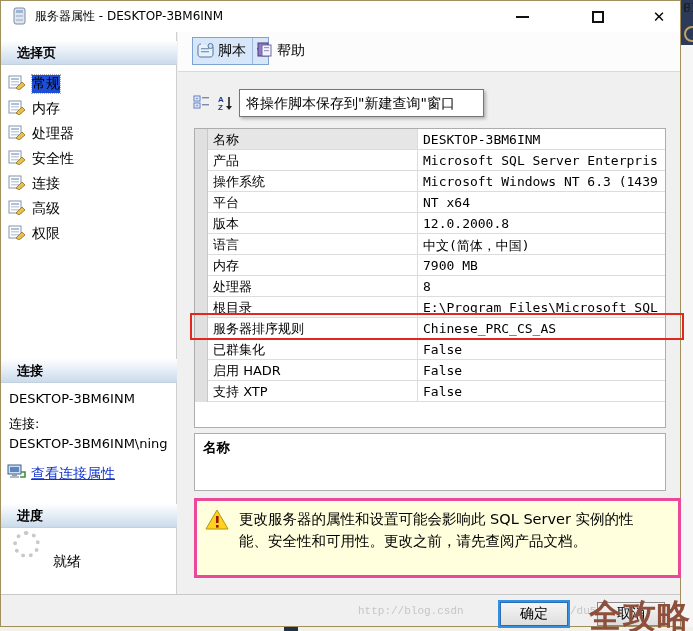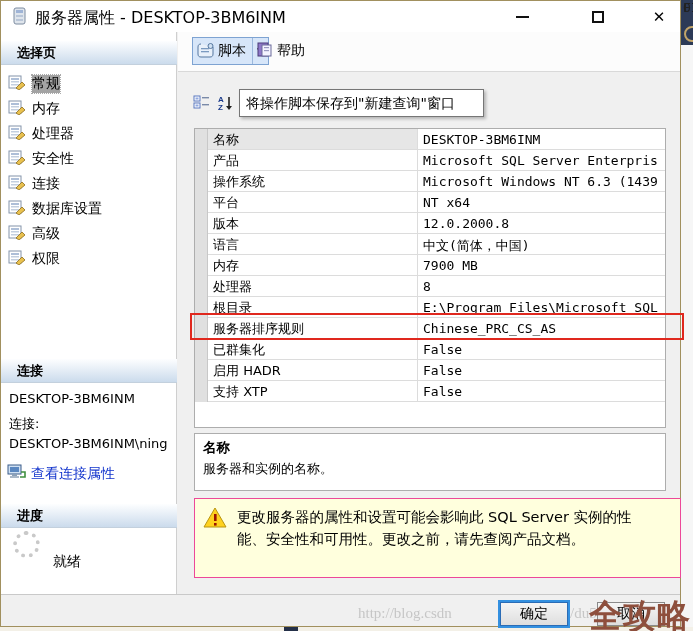--- a/index.html
+++ b/index.html
@@ -12,38 +12,38 @@
   .bg-strip { position:absolute; left:681px; top:45px; width:12px; height:582px; background:#f6f6f6; }
   .bg-arc { position:absolute; left:684px; top:26px; width:16px; height:16px; border:2px solid #c2a469; border-radius:50%; }
   .bg-frag { position:absolute; left:683px; font-family:"DejaVu Sans Mono","Liberation Mono",monospace; font-size:13px; color:#222; white-space:nowrap; }
   .bg-frag:nth-of-type(1){ top:157px; } .bg-frag:nth-of-type(2){ top:178px; } .bg-frag:nth-of-type(3){ top:199px; }
   .bg-bottom-sq { position:absolute; left:284px; top:627px; width:14px; height:4px; background:#243048; }
 
   
   .dialog { position:absolute; left:0; top:0; width:681px; height:627px; background:#f0f0f0; border:1px solid #a1905e; }
   .titlebar { position:absolute; left:0; top:0; width:679px; height:31px; background:#fff; }
   .app-icon { position:absolute; left:10px; top:6px; }
-  .win-title { position:absolute; left:34px; top:7px; font-size:16px; }
+  .win-title { position:absolute; left:34px; top:7px; font-size:12px; }
   .wc { position:absolute; top:5px; width:30px; height:22px; display:flex; align-items:center; justify-content:center; cursor:default; }
   .wc-min { left:506px; } .wc-max { left:582px; } .wc-close { left:643px; font-size:15px; }
   .wc-min i { display:block; width:13px; height:2px; background:#111; }
   .wc-max i { display:block; width:12px; height:12px; border:2px solid #111; }
 
   .sidebar { position:absolute; left:0; top:31px; width:176px; height:562px; background:#fff; border-right:1px solid #cfcfcf; }
   .sec-header { position:absolute; left:0; width:176px; height:24px; line-height:23px; font-weight:bold; padding-left:16px;
     background:linear-gradient(180deg,#fdfeff 0%,#cbdbec 100%); border-bottom:1px solid #c3d0dd; }
   .hdr-pages { top:9px; } .hdr-conn { top:327px; } .hdr-prog { top:472px; }
   .pages { position:absolute; left:0; top:39px; width:176px; }
   .page-item { display:flex; align-items:center; height:25px; padding-left:7px; gap:6px; font-size:14px; cursor:pointer; }
-  .page-item .lbl.sel { background:#a3a3a3; outline:1px dotted #aaa; }
+  .page-item .lbl.sel { background:#1d4ed8; outline:1px dotted #aaa; }
   .conn-info { position:absolute; left:8px; top:356px; width:168px; font-size:13px; }
   .conn-info .cap { margin-top:9px; }
   .conn-info .val { margin-top:3px; white-space:nowrap; }
   .conn-link { position:absolute; left:6px; top:432px; display:flex; align-items:center; gap:5px; cursor:pointer; }
-  .conn-link span { color:#1133cc; font-size:14px; }
+  .conn-link span { color:#1133cc; text-decoration:underline; font-size:14px; }
   .spinner { position:absolute; left:12px; top:499px; width:27px; height:27px; border:4px dotted #c9c9c9; border-radius:50%; }
   .prog-status { position:absolute; left:52px; top:521px; font-size:14px; }
 
   .toolbar { position:absolute; left:177px; top:31px; width:502px; height:40px; background:#fcfcfc; border-bottom:1px solid #d9d9d9; }
   .script-btn { position:absolute; left:4px; top:5px; height:28px; display:flex; align-items:center; background:#d7e6f9; border:1px solid #7ea3d2; cursor:pointer;margin-left:10px; }
   .script-main { display:flex; align-items:center; gap:4px; padding:0 6px 0 4px; height:100%; }
   .script-arrow { width:16px; height:100%; display:flex; align-items:center; justify-content:center; border-left:1px solid #9cb8dc; font-size:9px; cursor:pointer; }
   .help-btn { position:absolute; left:70px; top:5px; height:28px; display:flex; align-items:center; gap:4px; padding:0 8px; cursor:pointer; }
   .tb-label { font-size:14px; }
 
@@ -62,30 +62,30 @@
   .plabel { width:210px; border-right:1px solid #dcdcdc; border-bottom:1px solid #dcdcdc; padding:2px 0 0 5px; white-space:nowrap; overflow:hidden; }
   .plabel.sel { background:#e6e6e6; }
   .pvalue { flex:1; border-bottom:1px solid #dcdcdc; padding:3px 0 0 5px; font-family:"DejaVu Sans Mono","Liberation Mono",monospace; white-space:nowrap; overflow:hidden; }
 
   .red-box { position:absolute; left:12px; top:241px; width:494px; height:27px; border:2px solid #e0281e; z-index:5; }
 
   .desc { position:absolute; left:16px; top:361px; width:472px; height:58px; background:#fff; border:1px solid #adadad; padding:5px 8px; }
   .desc .t { font-weight:bold; font-size:13.5px; }
   .desc .d { margin-top:3px; font-size:13px; }
 
-  .warn { position:absolute; left:16px; top:426px; width:487px; height:80px; background:#ffffdd; border:1px solid #ec4899; display:flex; padding:8px 26px 8px 8px; gap:10px; }
+  .warn { position:absolute; left:16px; top:426px; width:487px; height:80px; background:#ffffdd; border:3px solid #ec4899; display:flex; padding:8px 26px 8px 8px; gap:10px; }
   .warn-text { font-size:14.5px; line-height:1.5; }
 
   .btnbar { position:absolute; left:0; top:593px; width:679px; height:32px; background:#f0f0f0; border-top:1px solid #c9c9c9; }
   .btn { position:absolute; top:7px; width:68px; height:24px; background:linear-gradient(180deg,#f5f5f5,#dedede); border:1px solid #8a8a8a;
     font-size:14px; text-align:center; line-height:21px; cursor:pointer; z-index:2; }
   .btn-ok { left:499px; border:1px solid #2b6cb5; box-shadow:0 0 0 2px #3390e0; }
   .btn-cancel { left:596px; }
 
-  .wm-url { position:absolute; top:10px; font-family:Liberation Serif, serif; font-size:15px; color:#c6c6c6; z-index:1; white-space:nowrap; }
+  .wm-url { position:absolute; top:10px; font-family:Liberation Mono, monospace; font-size:11px; color:#c6c6c6; z-index:1; white-space:nowrap; }
   .wm-url-l { left:357px; } .wm-url-r { left:569px; }
   .wm-logo { position:absolute; left:589px; top:594px; font-size:33px; font-weight:bold; color:#8e4f3d; letter-spacing:1px; z-index:10; white-space:nowrap; }
 </style>
 </head>
 <body>
 
 <div id="stage">
 
   <div class="bg-strip-top"></div>
   <div class="bg-strip"></div>
@@ -182,32 +182,20 @@
                 <rect x="1" y="1" width="12" height="12" fill="#fff" stroke="#8494aa"></rect>
                 <rect x="3" y="3" width="8" height="2" fill="#aebfd8"></rect>
                 <rect x="3" y="6" width="8" height="1.5" fill="#c3cfdf"></rect>
                 <rect x="3" y="9" width="8" height="1.5" fill="#c3cfdf"></rect>
                 <polygon points="8,13 14,7 17,10 11,15" fill="#e9c14e" stroke="#8d6c1c" stroke-width="0.8"></polygon>
               </svg>
             </span>
             <span class="lbl">连接</span>
           </div>
 
-          <div class="page-item">
-            <span>
-              <svg width="18" height="15" viewBox="0 0 18 15">
-                <rect x="1" y="1" width="12" height="12" fill="#fff" stroke="#8494aa"></rect>
-                <rect x="3" y="3" width="8" height="2" fill="#aebfd8"></rect>
-                <rect x="3" y="6" width="8" height="1.5" fill="#c3cfdf"></rect>
-                <rect x="3" y="9" width="8" height="1.5" fill="#c3cfdf"></rect>
-                <polygon points="8,13 14,7 17,10 11,15" fill="#e9c14e" stroke="#8d6c1c" stroke-width="0.8"></polygon>
-              </svg>
-            </span>
-            <span class="lbl">数据库设置</span>
-          </div>
 
           <div class="page-item">
             <span>
               <svg width="18" height="15" viewBox="0 0 18 15">
                 <rect x="1" y="1" width="12" height="12" fill="#fff" stroke="#8494aa"></rect>
                 <rect x="3" y="3" width="8" height="2" fill="#aebfd8"></rect>
                 <rect x="3" y="6" width="8" height="1.5" fill="#c3cfdf"></rect>
                 <rect x="3" y="9" width="8" height="1.5" fill="#c3cfdf"></rect>
                 <polygon points="8,13 14,7 17,10 11,15" fill="#e9c14e" stroke="#8d6c1c" stroke-width="0.8"></polygon>
               </svg>
@@ -387,21 +375,20 @@
             <div class="plabel">支持 XTP</div>
             <div class="pvalue">False</div>
           </div>
 
       </div>
 
       <div class="red-box"></div>
 
       <div class="desc">
         <div class="t">名称</div>
-        <div class="d">服务器和实例的名称。</div>
       </div>
 
       <div class="warn">
         <span>
           <svg width="24" height="22" viewBox="0 0 24 22">
             <polygon points="12,1 23,20 1,20" fill="#ffd21e" stroke="#b89410"></polygon>
             <rect x="11" y="7" width="2.6" height="7" fill="#9a1500"></rect>
             <rect x="11" y="16" width="2.6" height="2.6" fill="#9a1500"></rect>
           </svg>
         </span>

